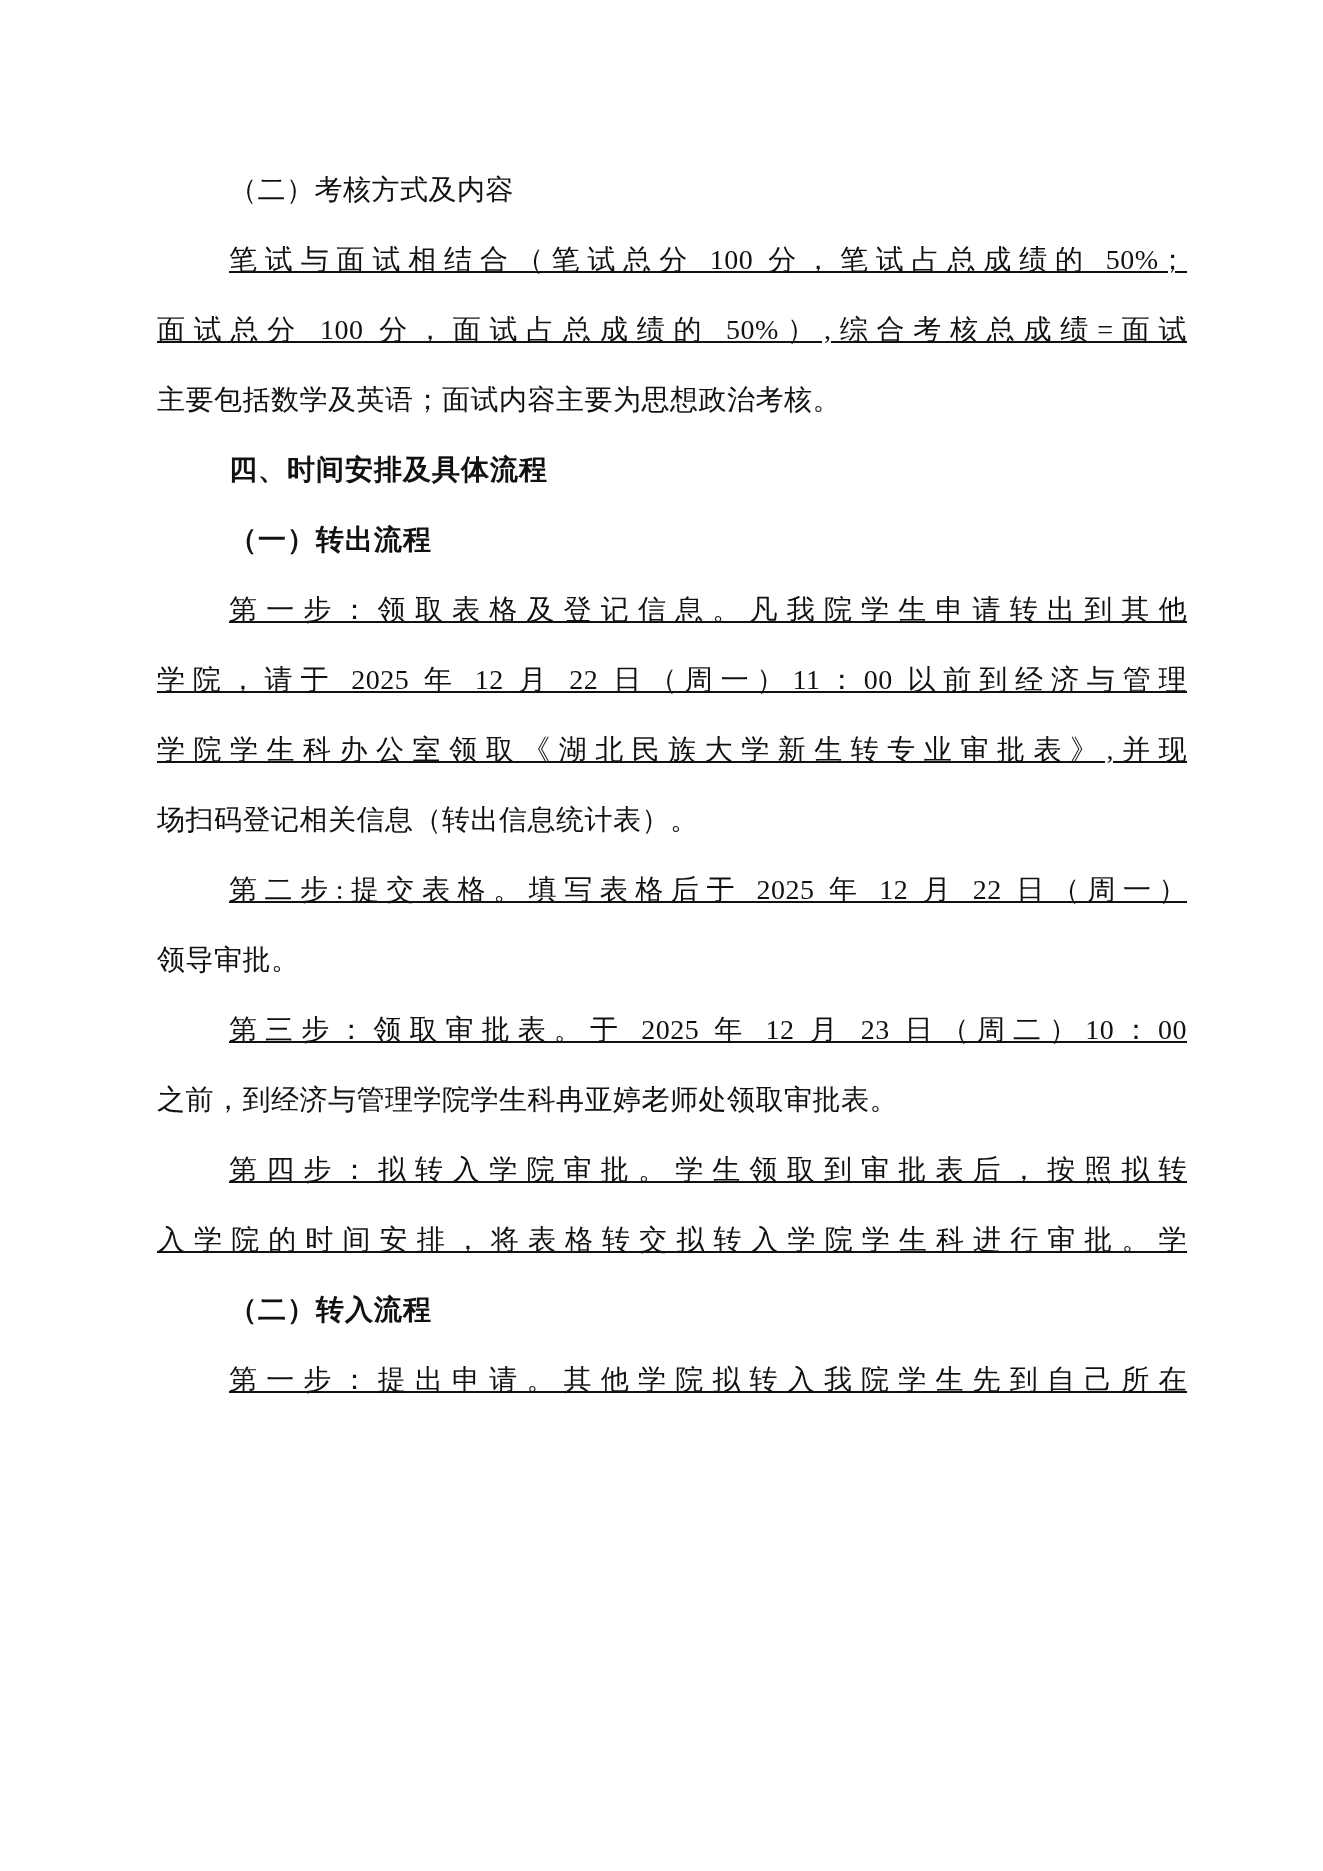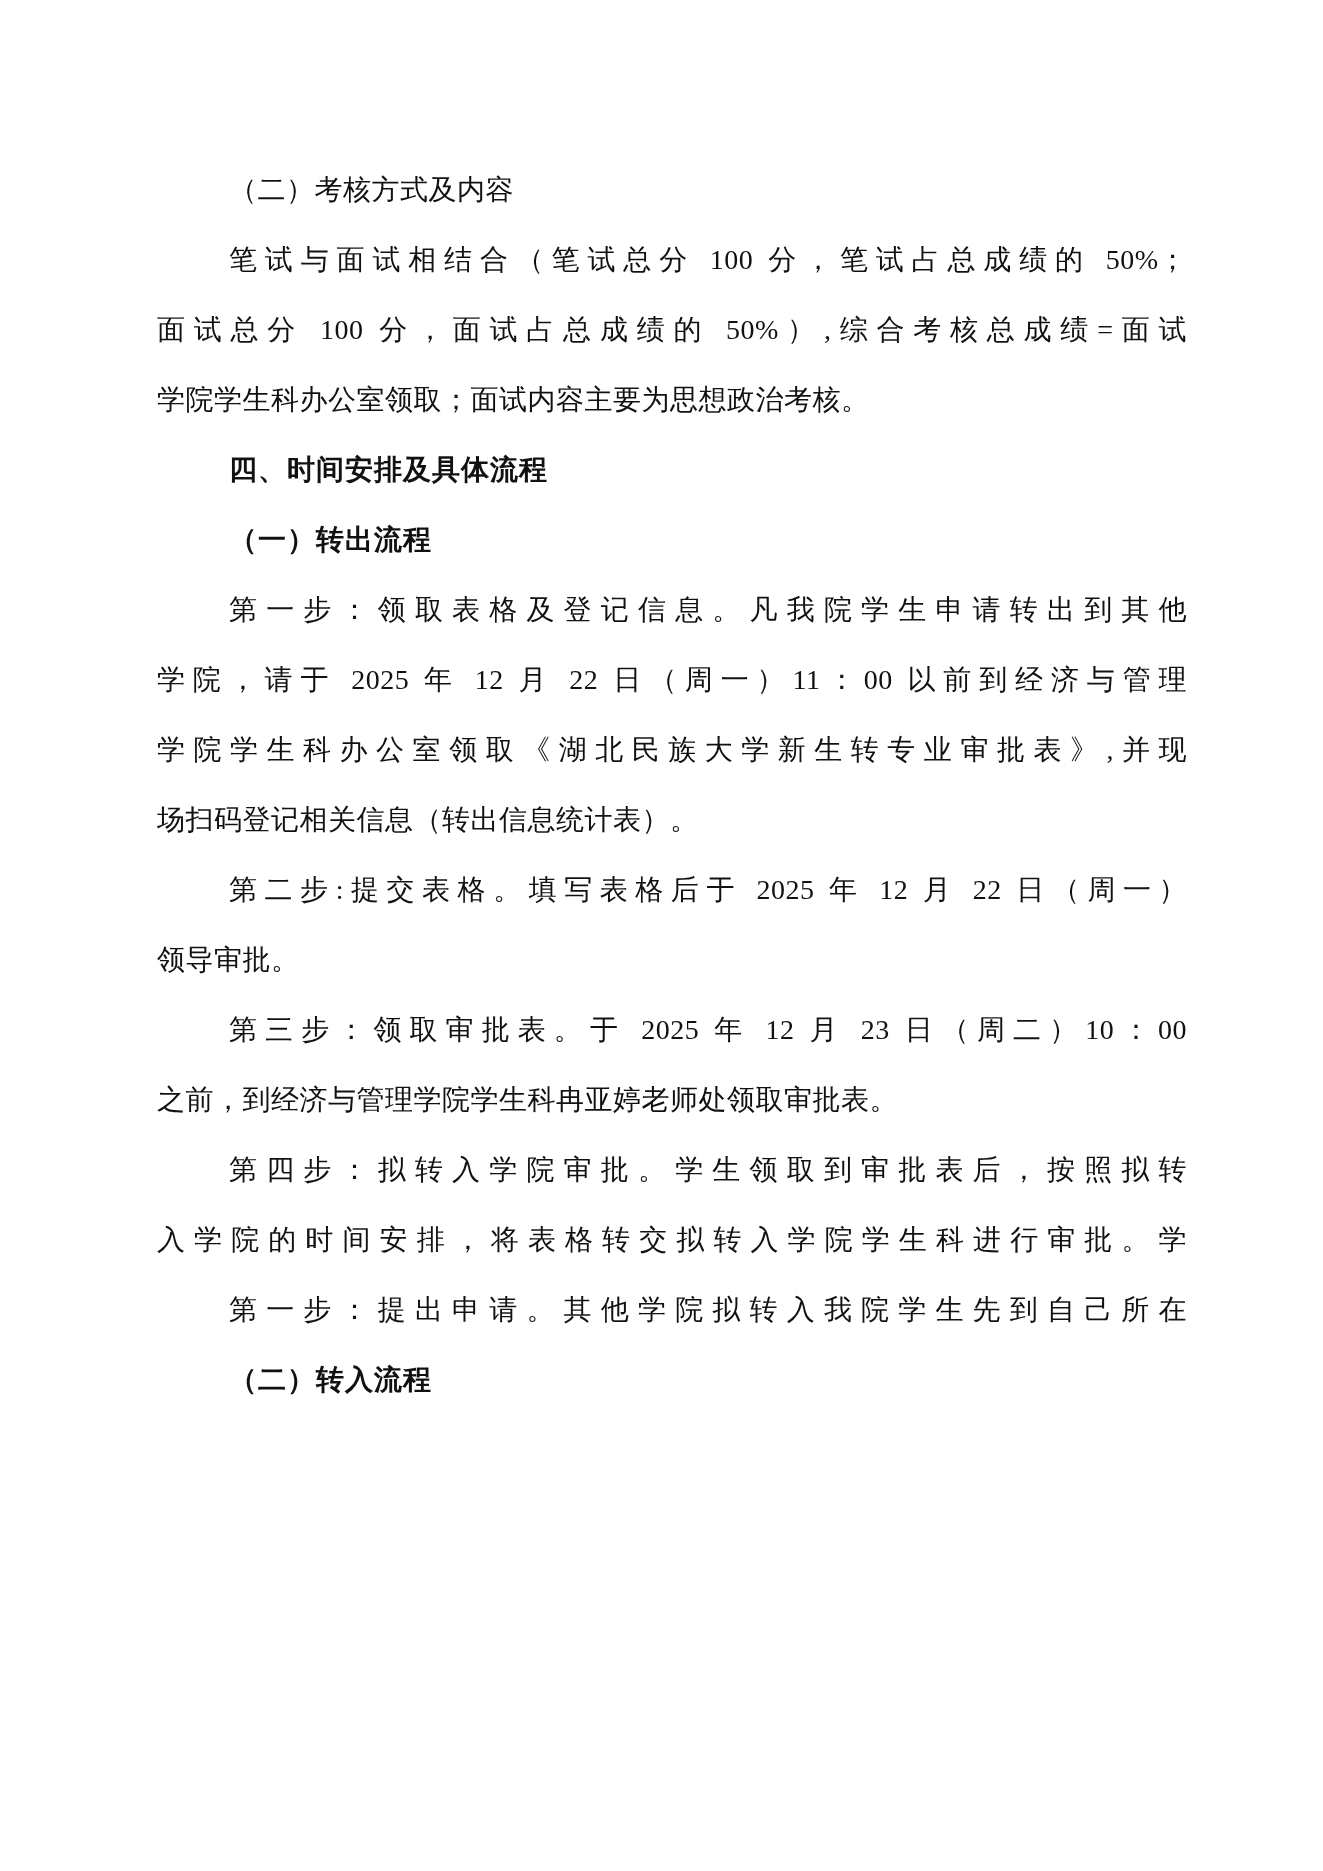--- a/index.html
+++ b/index.html
@@ -31,44 +31,45 @@
   }
   
   .ind {
     padding-left: 72px;
   }
   
   .fill {
     text-align: justify;
     text-align-last: justify;
     text-justify: inter-character;
+    text-decoration: underline;
   }
   
   .hd {
     font-weight: 700;
     letter-spacing: 1px;
   }
 </style>
 </head>
 <body>
 
 <div class="page">
   <div class="content">
     <div class="l ind">（二）考核方式及内容</div>
     <div class="l ind fill">笔试与面试相结合（笔试总分 100 分，笔试占总成绩的 50%；</div>
     <div class="l fill">面试总分 100 分，面试占总成绩的 50%）,综合考核总成绩=面试</div>
-    <div class="l">学院学生科办公室领取；面试内容主要为思想政治考核。</div>
+    <div class="l">主要包括数学及英语；面试内容主要为思想政治考核。</div>
     <div class="l ind hd">四、时间安排及具体流程</div>
     <div class="l ind hd">（一）转出流程</div>
     <div class="l ind fill">第一步：领取表格及登记信息。凡我院学生申请转出到其他</div>
     <div class="l fill">学院，请于 2025 年 12 月 22 日（周一）11：00 以前到经济与管理</div>
     <div class="l fill">学院学生科办公室领取《湖北民族大学新生转专业审批表》,并现</div>
     <div class="l">场扫码登记相关信息（转出信息统计表）。</div>
     <div class="l ind fill">第二步:提交表格。填写表格后于 2025 年 12 月 22 日（周一）</div>
     <div class="l">领导审批。</div>
     <div class="l ind fill">第三步：领取审批表。于 2025 年 12 月 23 日（周二）10：00</div>
     <div class="l">之前，到经济与管理学院学生科冉亚婷老师处领取审批表。</div>
     <div class="l ind fill">第四步：拟转入学院审批。学生领取到审批表后，按照拟转</div>
     <div class="l fill">入学院的时间安排，将表格转交拟转入学院学生科进行审批。学</div>
+    <div class="l ind hd">（二）转入流程</div>
     <div class="l ind fill">第一步：提出申请。其他学院拟转入我院学生先到自己所在</div>
-    <div class="l ind hd">（二）转入流程</div>
   </div>
 </div>
 
 </body></html>

